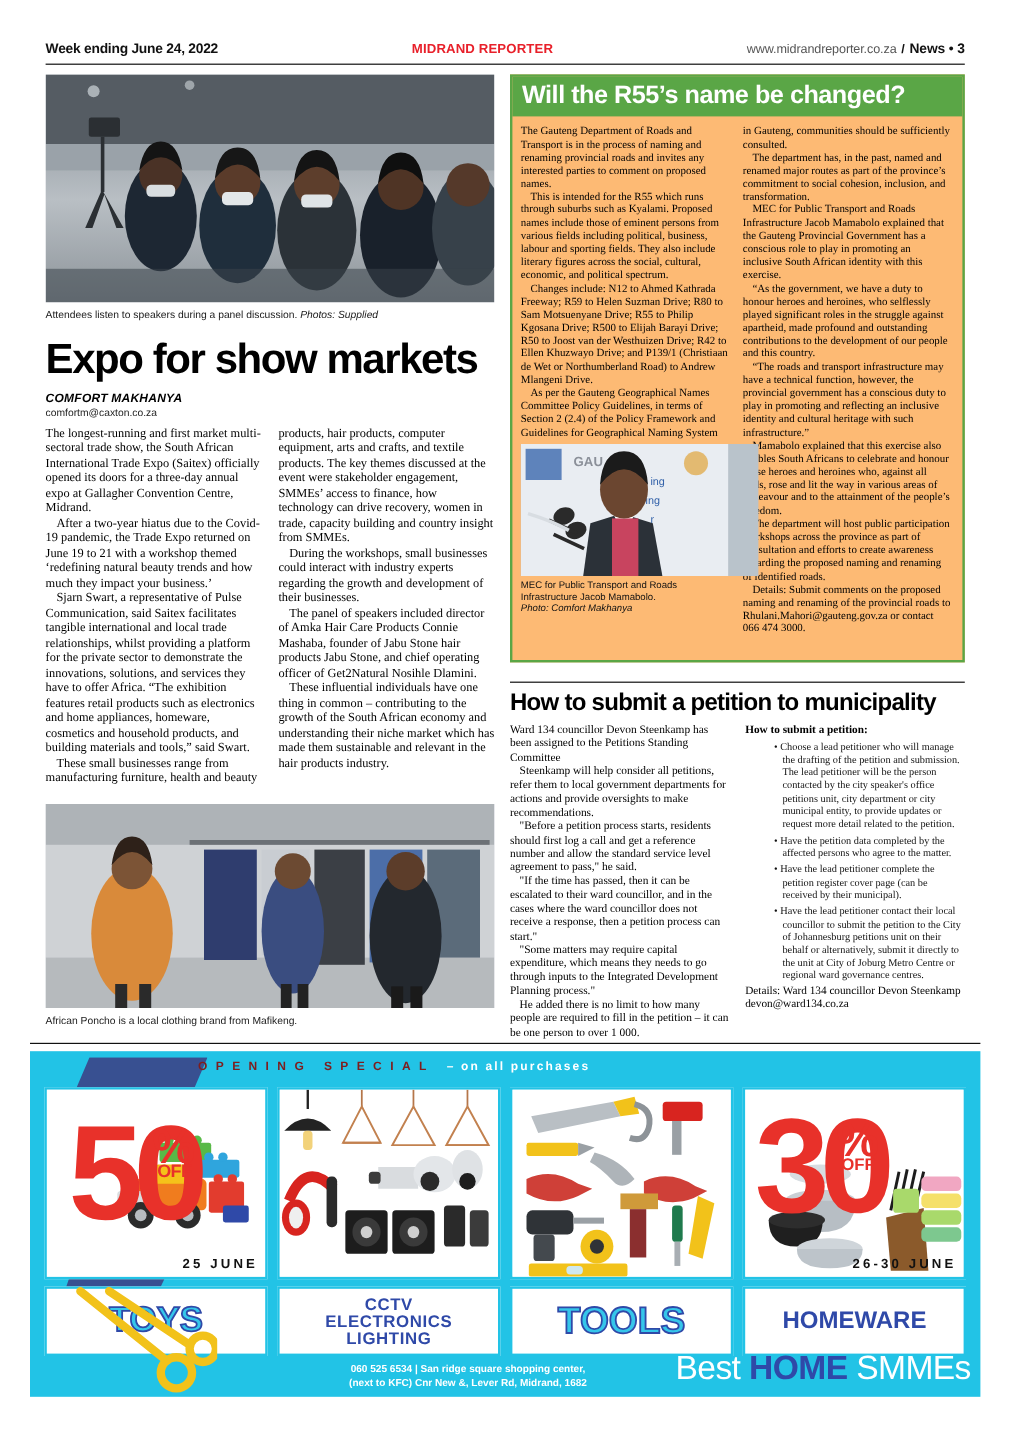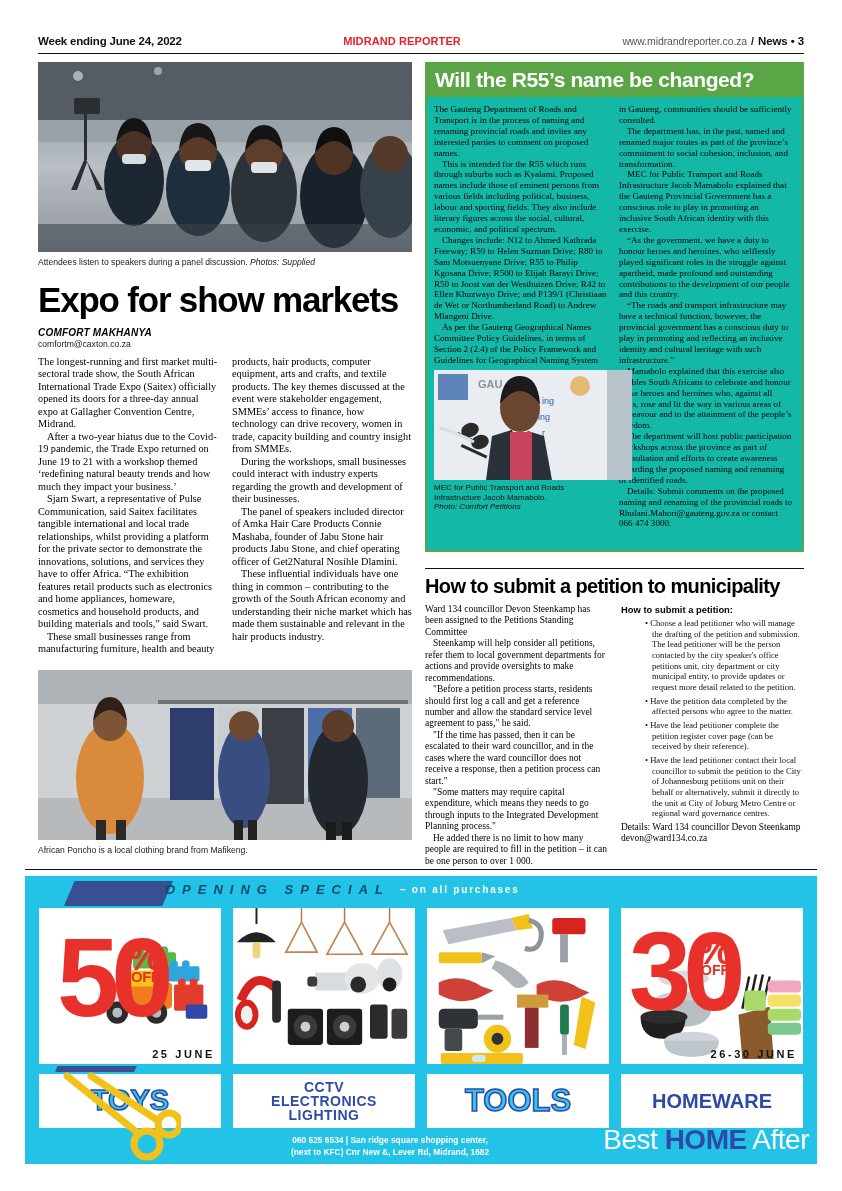--- a/index.html
+++ b/index.html
@@ -72,21 +72,21 @@
   .body-text p {
     margin:0; font-size:10.3px; line-height:1.215;
     text-align:left; color:#000;
     font-family:"Liberation Serif", serif;
   }
   .body-text p + p { text-indent:9px; }
 
   
   .green-box {
     position:absolute; left:425px; top:62px; width:379px; height:490px;
-    border:2.4px solid #5aa646; background:#14b8a6;
+    border:2.4px solid #5aa646; background:#fdba74;
   }
   .green-hdr {
     background:#5aa646; color:#fff;
     font-family:"Liberation Sans", sans-serif;
     font-weight:700; font-size:21px; letter-spacing:-0.4px;
     padding:5px 0 6px 8px; line-height:1.05;
   }
   .green-body { padding:7px 7px 0 7px; }
   .gcols { display:flex; gap:12px; }
   .gcol { width:173px; }
@@ -110,21 +110,21 @@
     font-weight:700; font-size:20px; letter-spacing:-0.6px; color:#000;
     border-top:1.2px solid #111; padding-top:7px; margin-bottom:8px;
     line-height:1.0;
   }
   .pcols { display:flex; gap:13px; }
   .pcol { width:183px; }
   .pcol p { margin:0; font-size:9.5px; line-height:1.205; color:#000; }
   .pcol p + p { text-indent:8px; }
 
   .pet-sub {
-    font-family:Liberation Sans, sans-serif;
+    font-family:Liberation Serif, serif;
     font-weight:700; font-size:9.4px; color:#000; margin-bottom:3px;
   }
   .pet-list { margin:0; padding:0; list-style:none; }
   .pet-list li {
     font-family:Liberation Serif, serif;
     font-size:8.6px; line-height:1.24; color:#111;
     padding-left:7px; text-indent:-7px; margin-bottom:3px;margin-left:24px;
   }
   .pet-details {
     font-size:9.4px; line-height:1.2; color:#000; margin-top:3px;
@@ -149,23 +149,22 @@
   .advert {
     position:absolute; left:25px; top:876px; width:792px; height:288px;
     background:#22c3e6; overflow:hidden;
   }
   .ad-banner {
     position:absolute; left:0; top:0; width:792px; height:26px;
     display:flex; align-items:center;
   }
   .ad-banner-text {
     font-family:"Liberation Sans", sans-serif;
-    color:#0c4a6e; font-weight:700; font-size:13px; letter-spacing:7px;
+    color:#7f1d1d; font-weight:700; font-size:10px; letter-spacing:7px;
     margin-left:140px;
-    font-style:italic;
   }
   .ad-banner-sub {
     font-family:"Liberation Sans", sans-serif;
     color:#ffffff; font-weight:700; font-size:10px; letter-spacing:1.8px;
     margin-left:10px;
   }
   .ad-ribbon {
     position:absolute; left:28px; top:5px; width:120px; height:230px;
     background:#3a4a8c;
     clip-path: polygon(18% 0%, 100% 0%, 72% 34%, 96% 52%, 52% 100%, 0% 86%, 26% 46%, 0% 22%);
@@ -397,21 +396,21 @@
                 <ellipse cx="36" cy="60" rx="9" ry="7" transform="rotate(-20 36 60)"></ellipse>
                 <ellipse cx="46" cy="72" rx="9" ry="7" transform="rotate(-20 46 72)"></ellipse>
                 <rect x="24" y="62" width="26" height="3" transform="rotate(25 24 62)"></rect>
                 <rect x="28" y="74" width="28" height="3" transform="rotate(25 28 74)"></rect>
               </g>
               <path d="M6 58 q20 6 34 14" stroke="#d8dde2" stroke-width="3" fill="none"></path>
             </svg>
           </div>
           <div class="mec-cap">
             <span>MEC for Public Transport and Roads Infrastructure Jacob Mamabolo.</span><br>
-            <i>Photo: Comfort Petitions</i>
+            <i>Photo: Comfort Makhanya</i>
           </div>
         </div>
 
         <div class="gcol">
           <p>in Gauteng, communities should be sufficiently consulted.</p>
           <p>The department has, in the past, named and renamed major routes as part of the province’s commitment to social cohesion, inclusion, and transformation.</p>
           <p>MEC for Public Transport and Roads Infrastructure Jacob Mamabolo explained that the Gauteng Provincial Government has a conscious role to play in promoting an inclusive South African identity with this exercise.</p>
           <p>“As the government, we have a duty to honour heroes and heroines, who selflessly played significant roles in the struggle against apartheid, made profound and outstanding contributions to the development of our people and this country.</p>
           <p>“The roads and transport infrastructure may have a technical function, however, the provincial government has a conscious duty to play in promoting and reflecting an inclusive identity and cultural heritage with such infrastructure.”</p>
           <p>Mamabolo explained that this exercise also enables South Africans to celebrate and honour those heroes and heroines who, against all odds, rose and lit the way in various areas of endeavour and to the attainment of the people’s freedom.</p>
@@ -431,21 +430,21 @@
         <p>"Before a petition process starts, residents should first log a call and get a reference number and allow the standard service level agreement to pass," he said.</p>
         <p>"If the time has passed, then it can be escalated to their ward councillor, and in the cases where the ward councillor does not receive a response, then a petition process can start."</p>
         <p>"Some matters may require capital expenditure, which means they needs to go through inputs to the Integrated Development Planning process."</p>
         <p>He added there is no limit to how many people are required to fill in the petition – it can be one person to over 1 000.</p>
       </div>
       <div class="pcol">
         <div class="pet-sub">How to submit a petition:</div>
         <ul class="pet-list">
           <li>• Choose a lead petitioner who will manage the drafting of the petition and submission. The lead petitioner will be the person contacted by the city speaker's office petitions unit, city department or city municipal entity, to provide updates or request more detail related to the petition.</li>
           <li>• Have the petition data completed by the affected persons who agree to the matter.</li>
-          <li>• Have the lead petitioner complete the petition register cover page (can be received by their reference).</li>
+          <li>• Have the lead petitioner complete the petition register cover page (can be received by their municipal).</li>
           <li> • Have the lead petitioner contact their local councillor to submit the petition to the City of Johannesburg petitions unit on their behalf or alternatively, submit it directly to the unit at City of Joburg Metro Centre or regional ward governance centres.</li>
         </ul>
         <div class="pet-details">Details: Ward 134 councillor Devon Steenkamp devon@ward134.co.za</div>
       </div>
     </div>
   </div>
 
   <div class="hr-above-ad"></div>
 
   <div class="advert">
@@ -632,17 +631,17 @@
     </div>
 
     <div class="ad-footer"></div>
     <div class="ad-contact">
       <span>060 525 6534 | San ridge square shopping center,</span><br>
       <span>(next to KFC) Cnr New &amp;, Lever Rd, Midrand, 1682</span>
     </div>
     <div class="ad-logo">
       <span class="wht">Best</span>
       <b>HOME</b>
-      <span class="wht">After</span>
+      <span class="wht">SMMEs</span>
     </div>
   </div>
 
 </div>
 
 </body></html>

